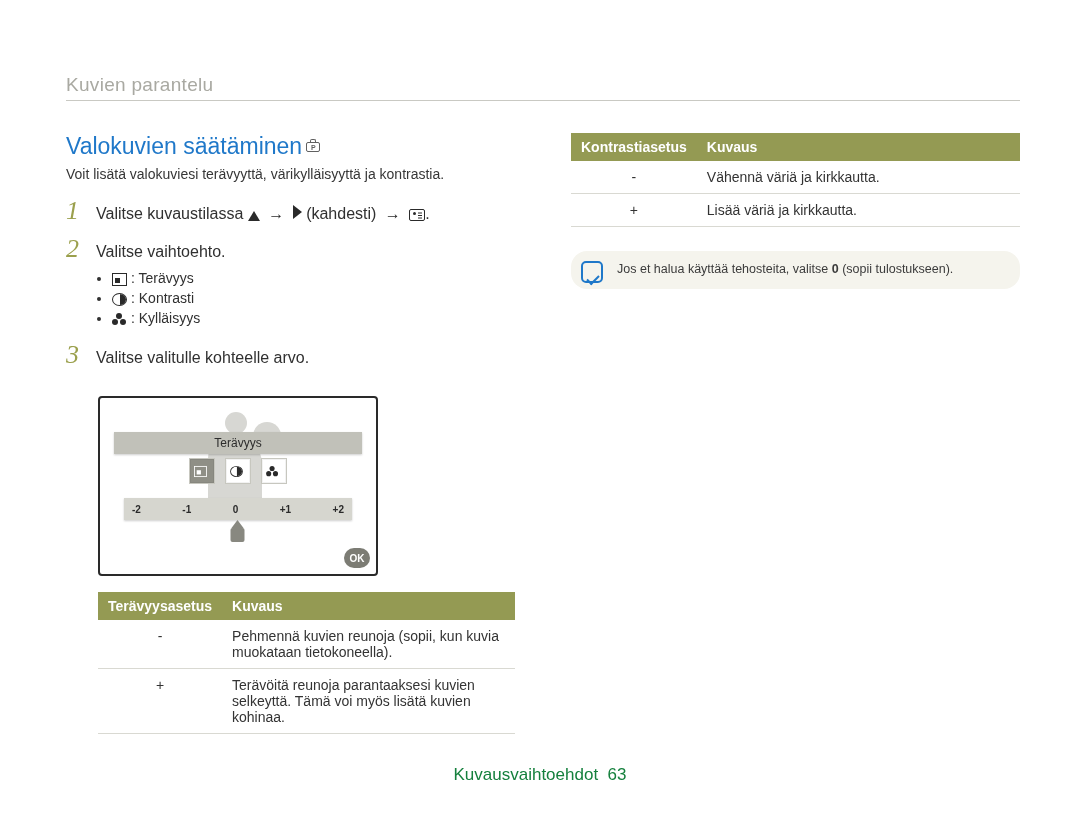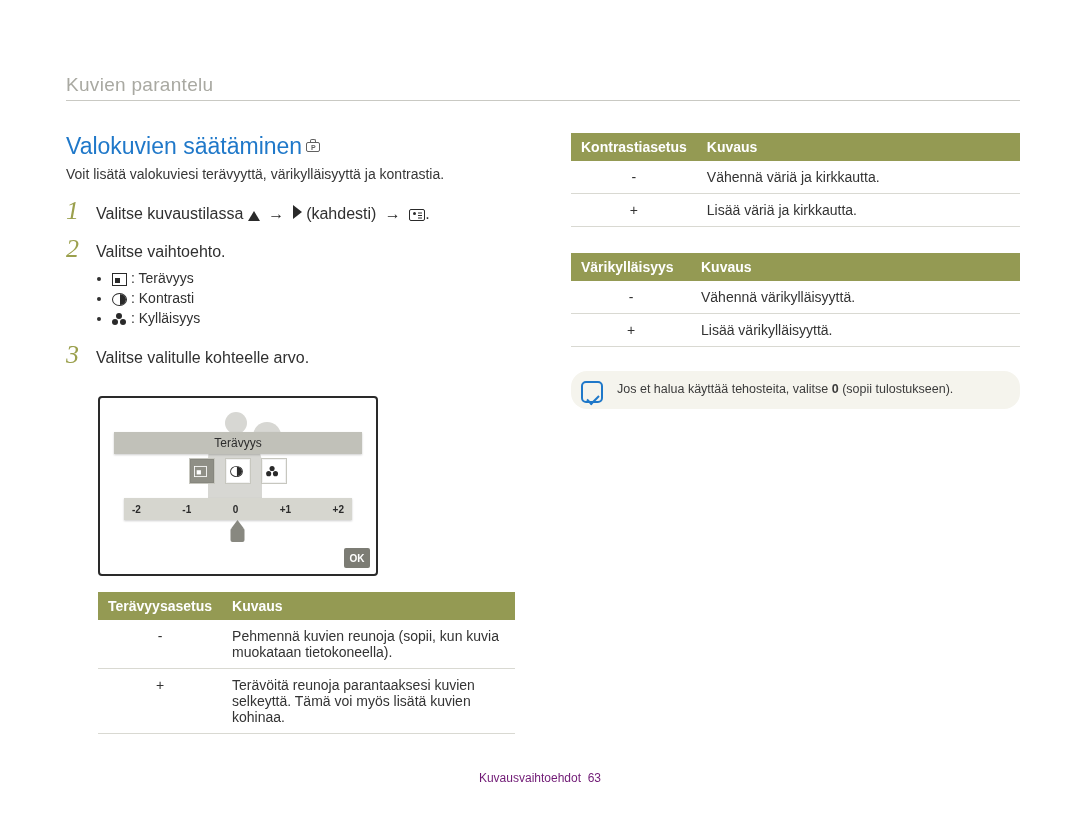--- a/index.html
+++ b/index.html
@@ -47,35 +47,35 @@
   .figure .arm  { position:absolute; left:60px; top:10px; width:28px; height:28px; background:#d7d7d3; border-radius:50%; }
   .title-bar { position:absolute; left:14px; top:34px; right:14px; height:22px; background:#c1c1b9; display:flex; align-items:center; justify-content:center; font-size:12px; color:#2c2c2c; box-shadow: 0 1px 2px rgba(0,0,0,.2); }
   .icon-row { position:absolute; left:50%; top:60px; transform:translateX(-50%); display:flex; gap:10px; }
   .icon-tile { width:26px; height:26px; background:#fff; border:1px solid #c7c7bf; display:flex; align-items:center; justify-content:center; box-shadow: inset 0 0 0 1px rgba(0,0,0,.05); }
   .icon-tile.sel { background:#8f8f86; }
   .icon-tile .mini { transform: scale(.85); }
   .scale-bar { position:absolute; left:24px; right:24px; top:100px; height:22px; background:#d6d6cf; display:flex; align-items:center; justify-content:space-between; padding:0 8px; font-size:10px; font-weight:bold; color:#2a2a2a; box-shadow: 0 1px 2px rgba(0,0,0,.2); }
   .pointer { position:absolute; left:50%; top:122px; transform:translateX(-50%); }
   .pointer .tri { width:0; height:0; border-left:6px solid transparent; border-right:6px solid transparent; border-bottom:8px solid #888880; }
   .pointer .box { width:14px; height:14px; background:#888880; margin-left:-1px; border-radius:2px; }
-  .ok-btn { position:absolute; right:6px; bottom:6px; width:26px; height:20px; background:#7c7c74; color:#fff; font-size:10px; font-weight:bold; display:flex; align-items:center; justify-content:center; border-radius:2px; }
+  .ok-btn { position:absolute; right:6px; bottom:6px; width:26px; height:20px; background:#7c7c74; color:#fff; font-size:10px; font-weight:bold; display:flex; align-items:center; justify-content:center; border-radius:10px; }
 
   
   .tbl { width: 100%; margin-top: 16px; border-collapse: collapse; font-size: 14px; }
   .tbl th { background:#949a53; color:#fff; text-align:left; font-weight:700; padding:6px 10px; }
   .tbl td { padding:8px 10px; border-bottom:1px solid #d9d9d2; color:#333; vertical-align: top; }
   .tbl td.sym { text-align:center; width:120px; }
   .tbl.right-col { margin-top: 0; }
   .tbl + .tbl { margin-top: 26px; }
 
   .note { margin-top: 24px; background:#f5f4ed; border-radius:16px; padding:10px 14px 10px 46px; font-size:12.5px; color:#3b3b3b; position:relative; line-height:1.4; }
   .note-icon { position:absolute; left:10px; top:10px; width:22px; height:22px; border:2.5px solid #1f78c9; border-radius:5px; }
   .note-icon::before { content:''; position:absolute; left:4px; top:12px; width:10px; height:5px; border-left:2.5px solid #1f78c9; border-bottom:2.5px solid #1f78c9; transform: rotate(-45deg); }
 
-  .footer { position:absolute; bottom:30px; left:0; right:0; text-align:center; font-size:12px; color:#701a75; }
+  .footer { position:absolute; bottom:30px; left:0; right:0; text-align:center; font-size:17px; color:#15803d; }
 </style>
 </head>
 <body>
 
 <div class="page">
   <div class="section-title">Kuvien parantelu</div>
   <hr class="rule">
 
   <div class="columns">
 
@@ -187,36 +187,20 @@
           <td class="sym">-</td>
           <td>Vähennä väriä ja kirkkautta.</td>
         </tr>
         <tr>
           <td class="sym">+</td>
           <td>Lisää väriä ja kirkkautta.</td>
         </tr>
       </tbody>
         </table>
 
-      <table class="tbl">
-        <tbody>
-            <tr>
-          <th>Värikylläisyys</th>
-          <th>Kuvaus</th>
-        </tr>
-        <tr>
-          <td class="sym">-</td>
-          <td>Vähennä värikylläisyyttä.</td>
-        </tr>
-        <tr>
-          <td class="sym">+</td>
-          <td>Lisää värikylläisyyttä.</td>
-        </tr>
-      </tbody>
-        </table>
 
       <div class="note">
         <span class="note-icon"></span>
         <span>Jos et halua käyttää tehosteita, valitse </span><b>0</b><span> (sopii tulostukseen).</span>
       </div>
     </div>
   </div>
 
   <div class="footer">
     <span>Kuvausvaihtoehdot</span>&nbsp;&nbsp;<span>63</span>

